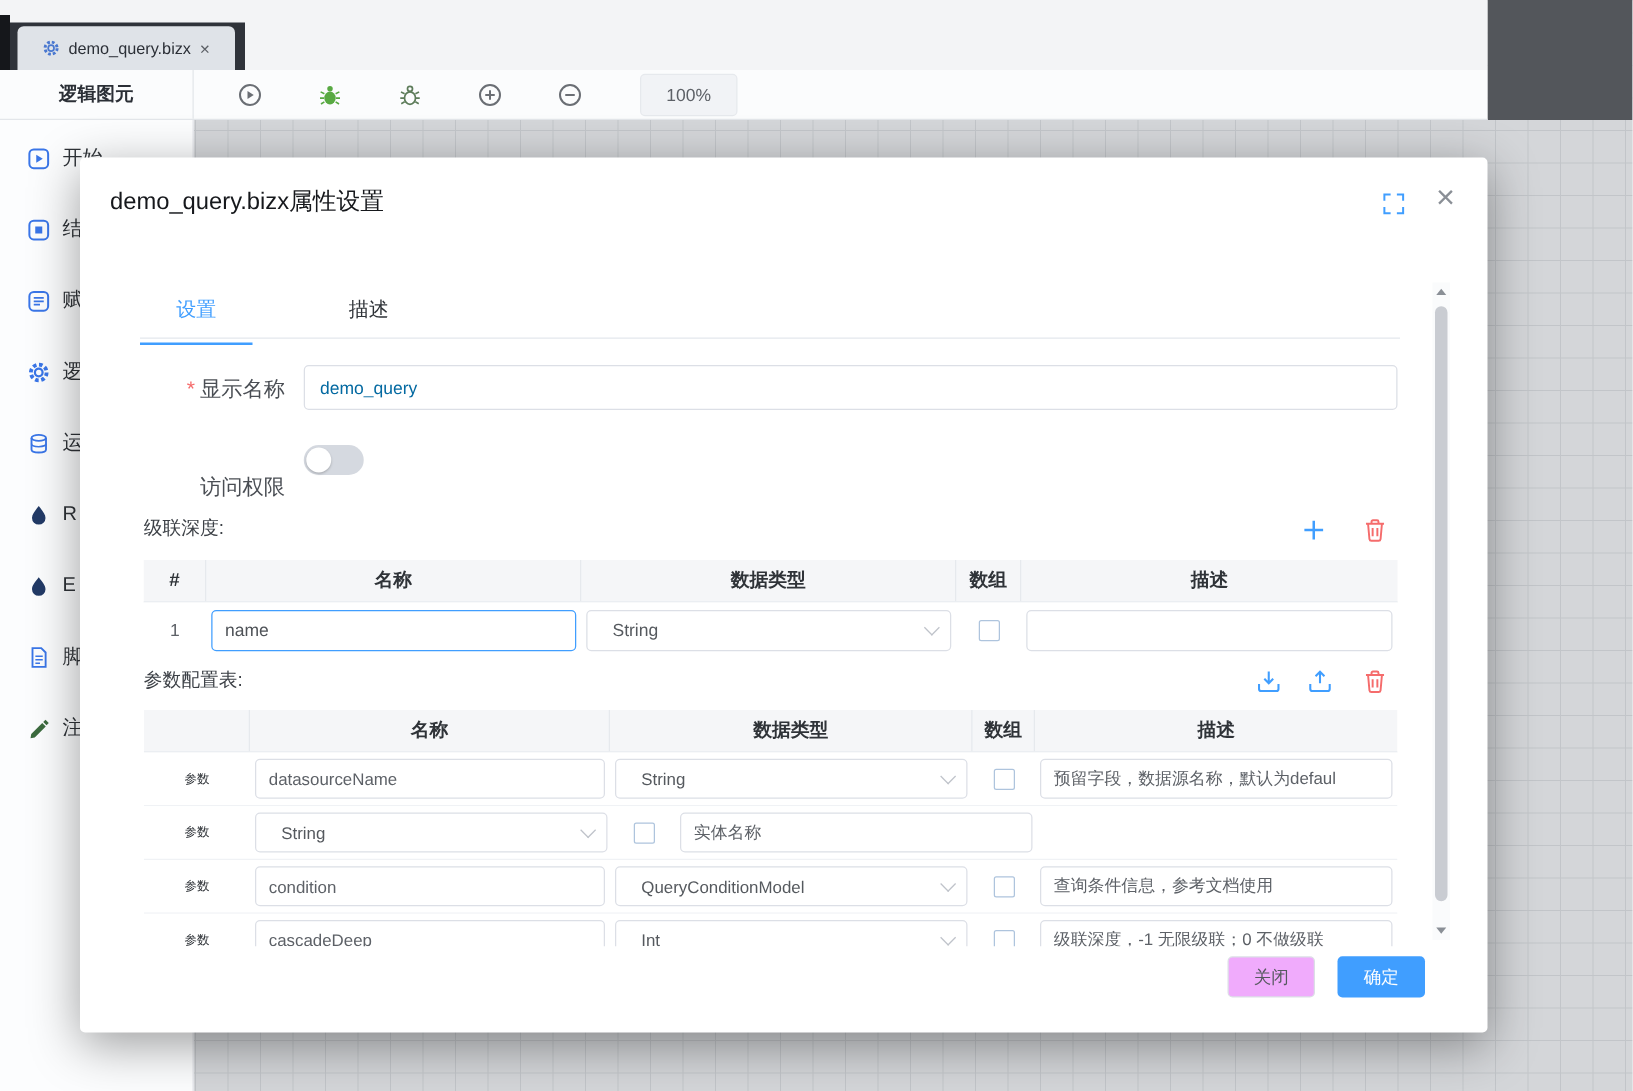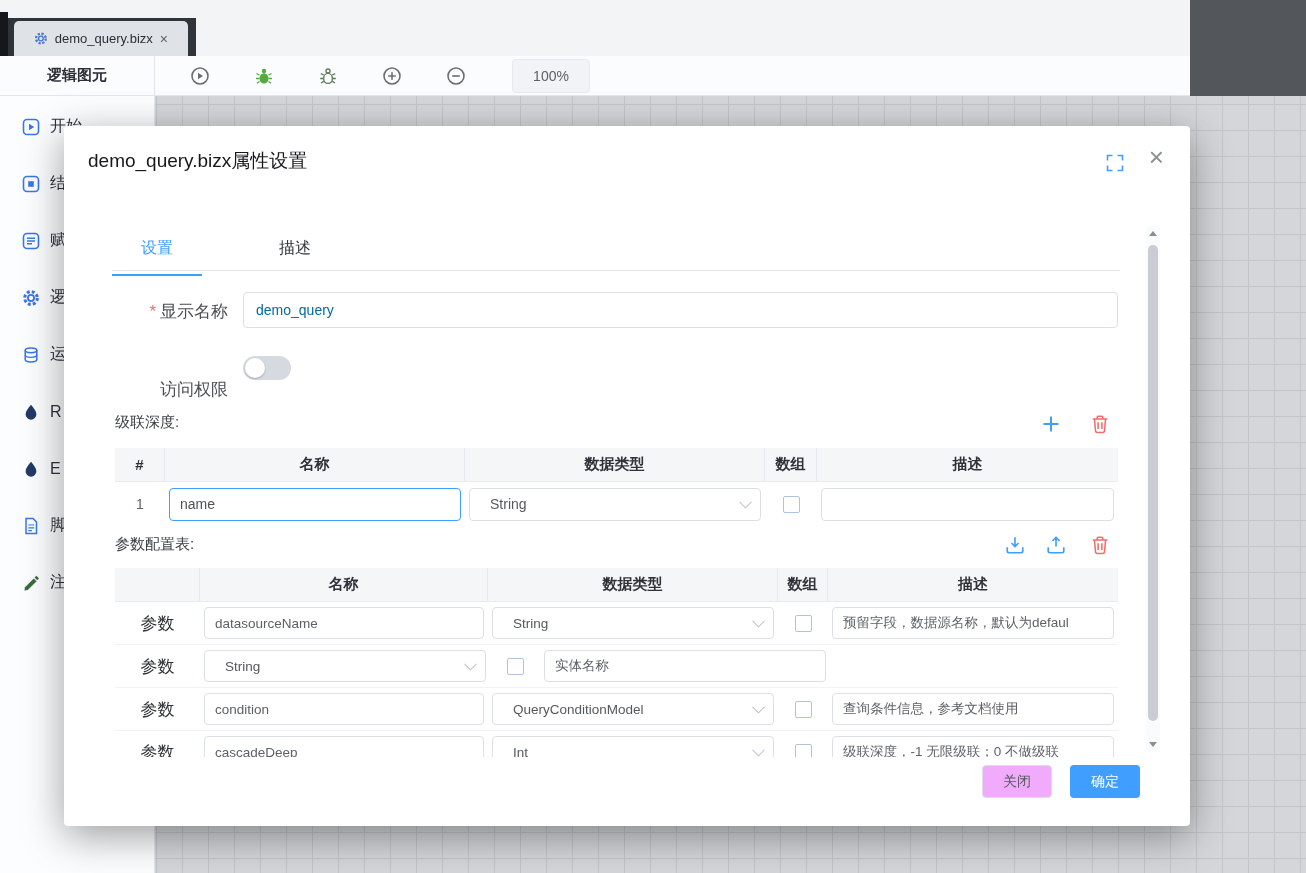--- a/index.html
+++ b/index.html
@@ -76,21 +76,21 @@
   .th{font-size:15px;font-weight:bold;color:#2f3338;display:flex;align-items:center;justify-content:center;
       height:100%;box-sizing:border-box;border-right:1px solid #e6e9ed;}
   .th:last-child{border-right:none;}
   .trow{display:flex;align-items:center;background:#fff;}
   .t1row{height:44px;}
   .t2row{height:42px;border-bottom:1px solid #f0f2f5;}
   .cell{display:flex;align-items:center;justify-content:center;height:100%;box-sizing:border-box;}
   .c1a{width:50px}.c1b{width:300px}.c1c{width:300px}.c1d{width:52px}.c1e{width:301px}
   .c2a{width:85px}.c2b{width:288px}.c2c{width:290px}.c2d{width:50px}.c2e{width:290px}
   .rownum{font-size:14px;color:#5d6167;}
-  .kind{font-size:17px;color:#2f3338;}
+  .kind{font-size:10px;color:#2f3338;}
   .ctl-input{height:33px;border:1px solid #dcdfe6;border-radius:4px;box-sizing:border-box;
       padding:0 10px;font-size:14px;color:#4e5257;width:calc(100% - 8px);background:#fff;outline:none;min-width:0;}
   .t2row .ctl-input{height:32px;font-size:13.5px;color:#5d6167;}
   .ctl-input.focus{border:1px solid #409eff;}
   .ctl-select{position:relative;height:33px;border:1px solid #dcdfe6;border-radius:4px;box-sizing:border-box;
       display:flex;align-items:center;padding:0 26px 0 20px;font-size:14px;color:#55595e;
       width:calc(100% - 8px);background:#fff;cursor:pointer;}
   .t2row .ctl-select{height:32px;font-size:13.5px;}
   .chev{position:absolute;right:10px;top:50%;width:8px;height:8px;border-right:1.5px solid #bfc3ca;
       border-bottom:1.5px solid #bfc3ca;transform:translateY(-70%) rotate(45deg);}

